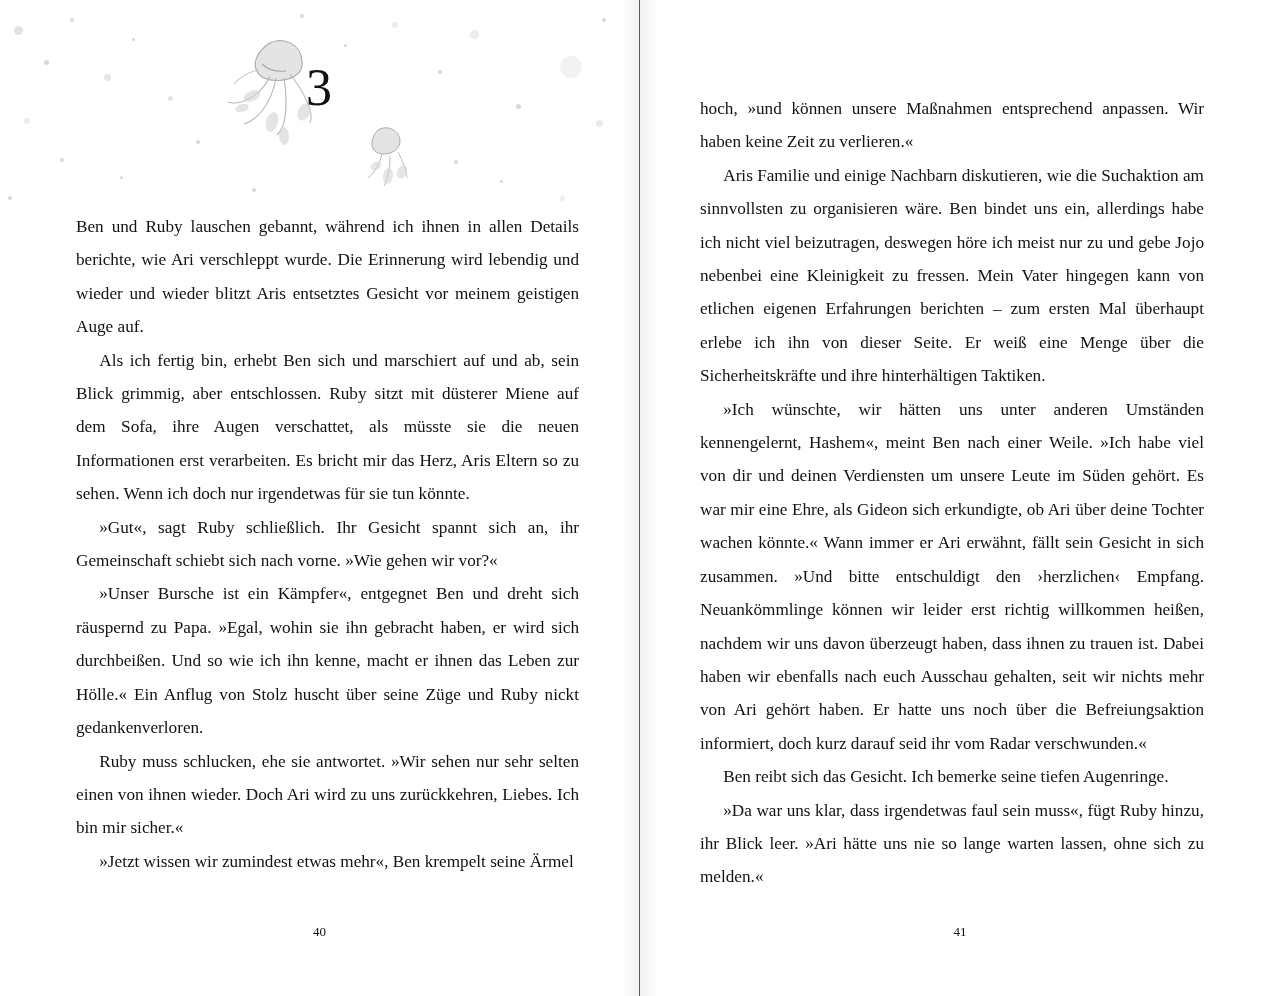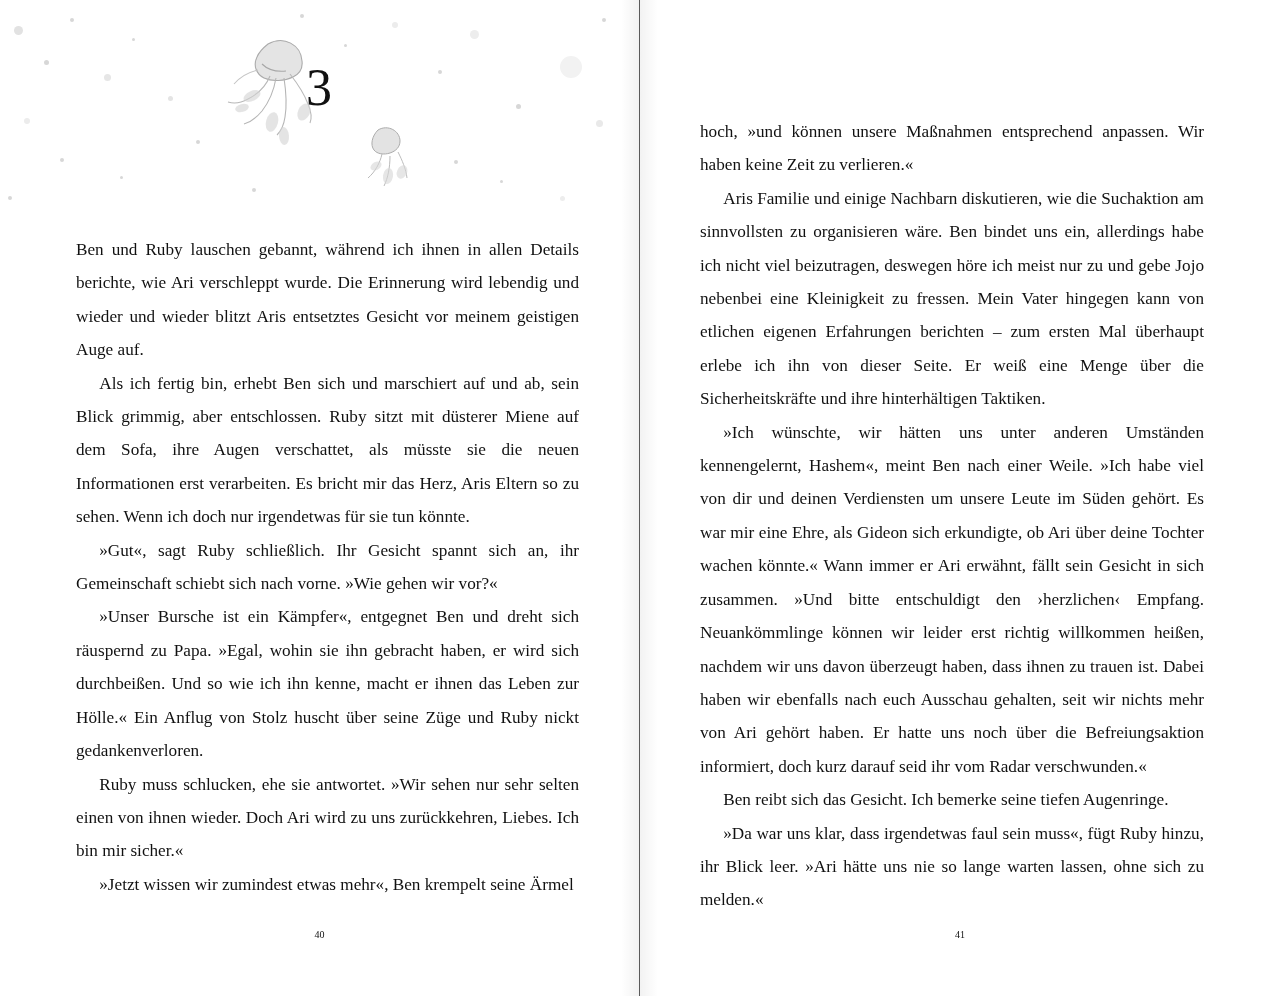--- a/index.html
+++ b/index.html
@@ -84,21 +84,20 @@
     font-size: 52px;
     line-height: 1;
     color: #111111;
     letter-spacing: 0.02em;
   }
 
   
   .text-column {
     box-sizing: border-box;
     width: 100%;
-    margin-top: 23px;
   }
   .page-left .text-column {
     padding: 0 60px 0 76px;
   }
   .page-right .text-column {
     padding: 92px 76px 0 60px;
   }
   p.para {
     margin: 0;
     font-size: 17.2px;
@@ -110,21 +109,21 @@
   }
   p.para.indent {
     text-indent: 1.35em;
   }
   .folio {
     position: absolute;
     bottom: 56px;
     left: 0;
     right: 0;
     text-align: center;
-    font-size: 10px;
+    font-size: 13px;
     color: #111111;
     margin-top: 34px;
   }
 </style>
 </head>
 <body>
 
 <div class="spread">
 
   <div class="page page-left">

